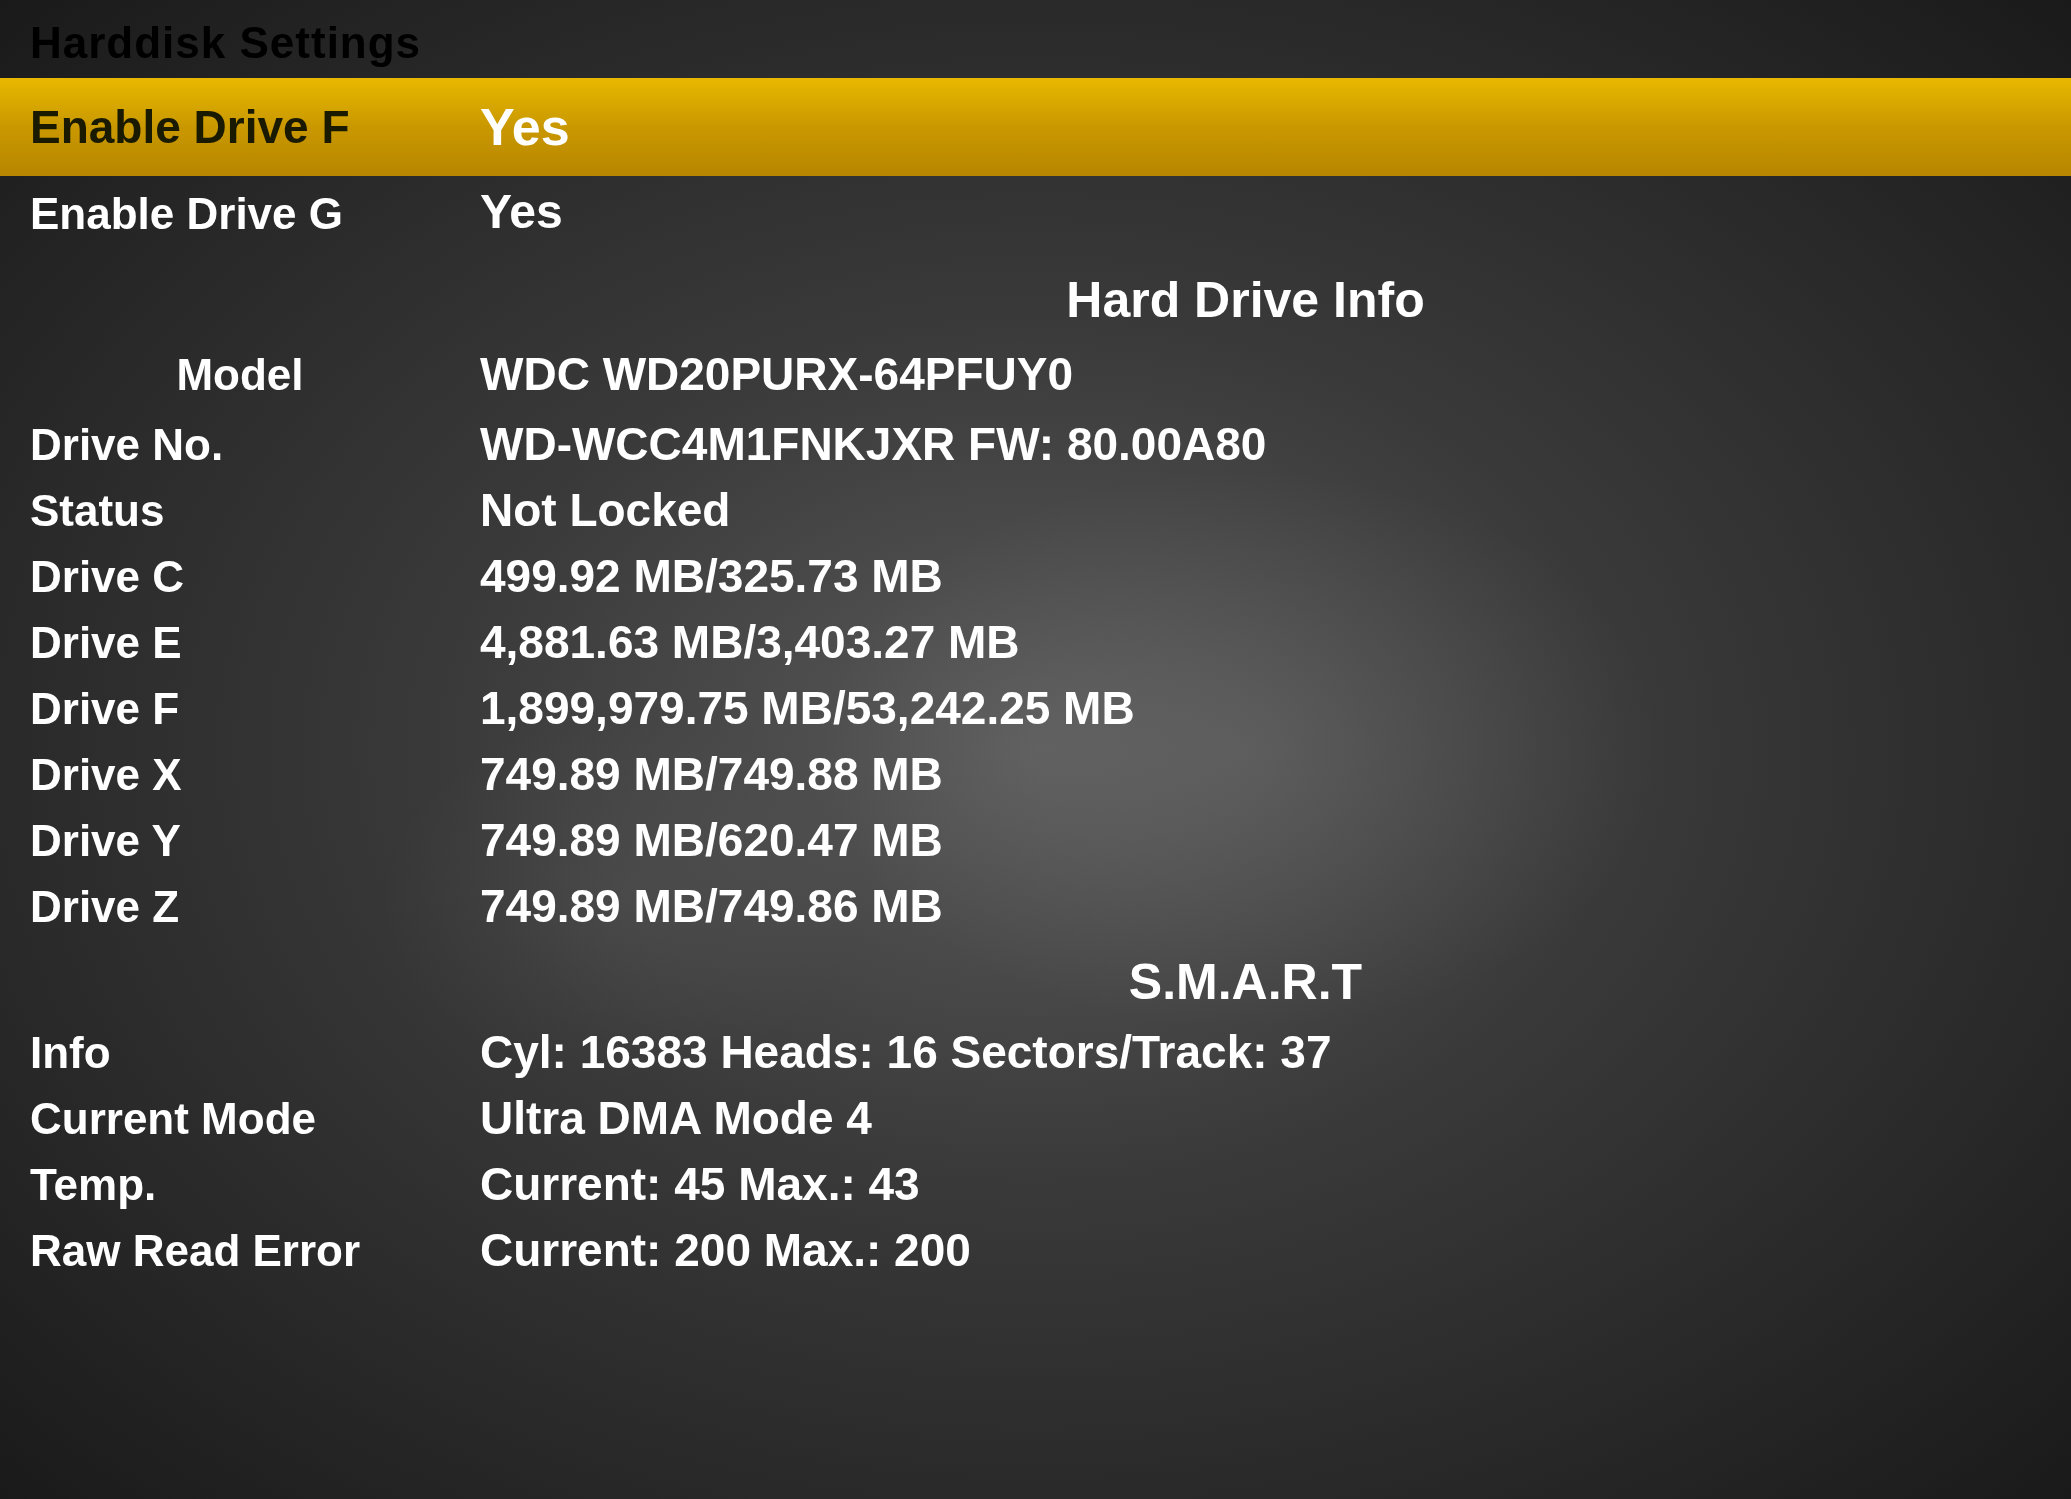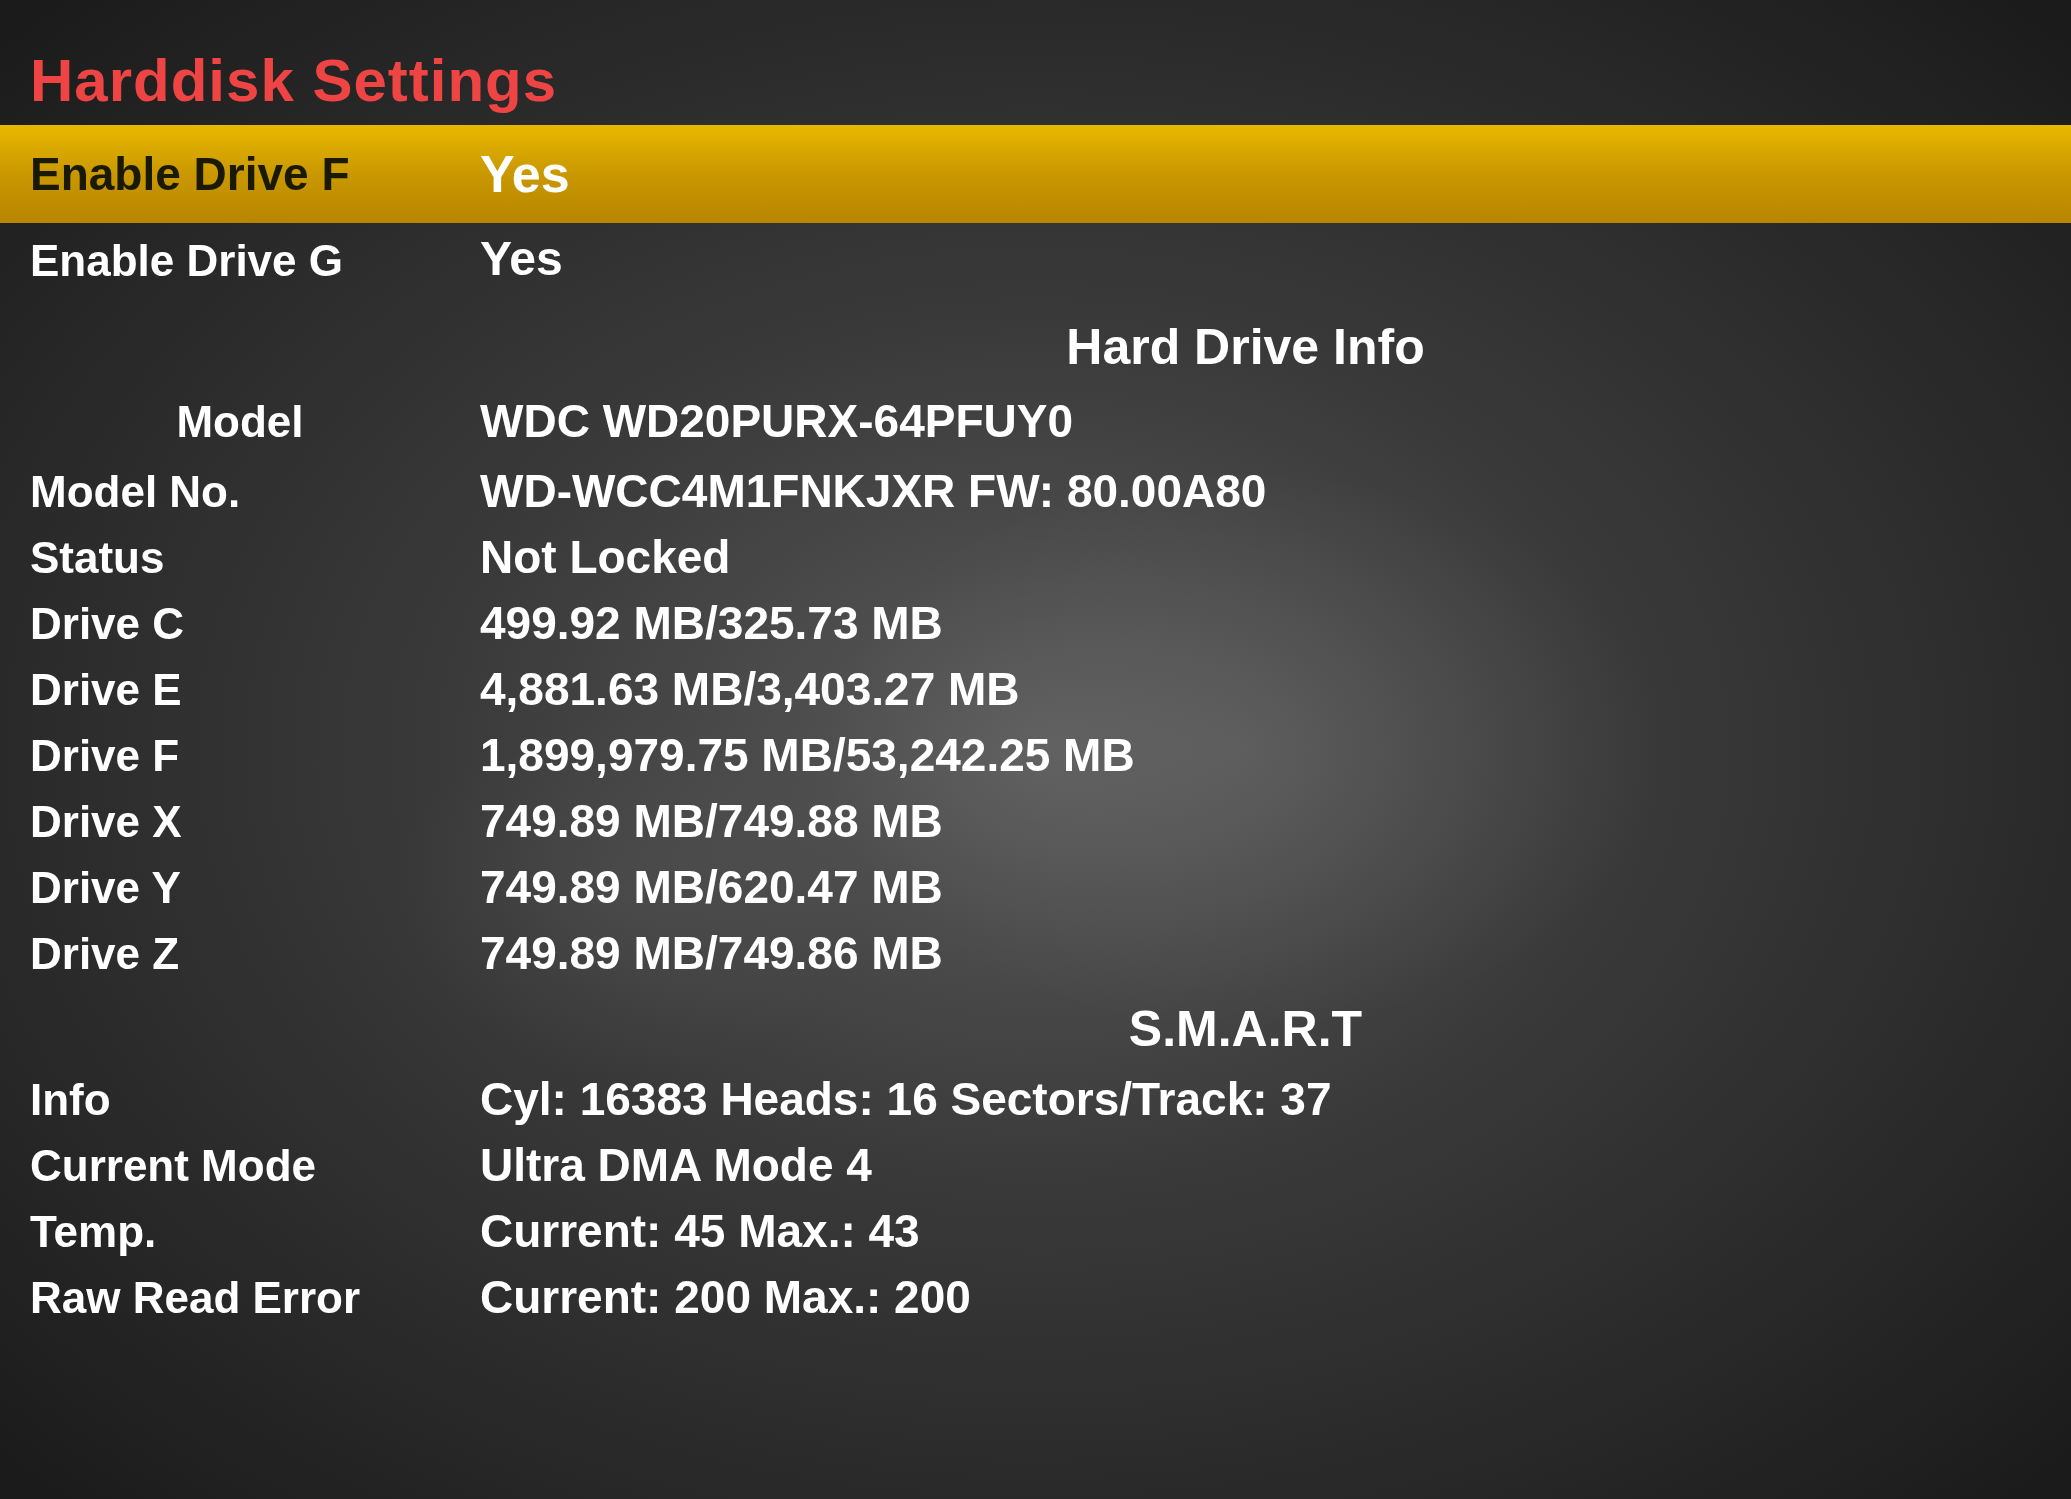--- a/index.html
+++ b/index.html
@@ -26,26 +26,25 @@
     }
 
     .screen {
       width: 100%;
       height: 100%;
       padding: 0;
       position: relative;
     }
 
     .page-title {
-      font-size: 60px;
-      font-weight: bold;
-      color: #ef4444;
+      font-size: 44px;
+      font-weight: bold;
+      color: #000000;
       padding: 18px 30px 10px 30px;
       letter-spacing: 1px;
-      margin-top: 28px;
     }
 
     
     .selected-row {
       background: linear-gradient(180deg, #e8b800 0%, #c99800 50%, #b88600 100%);
       display: flex;
       align-items: center;
       padding: 19px 30px;
       min-height: 72px;
     }
@@ -157,21 +156,21 @@
     <div class="section-header centered-block">Hard Drive Info</div>
 
     <div class="indent-value">
       <div class="row">
         <span class="label">Model</span>
         <span class="value">WDC WD20PURX-64PFUY0</span>
       </div>
     </div>
 
     <div class="row">
-      <span class="label">Model No.</span>
+      <span class="label">Drive No.</span>
       <span class="value">WD-WCC4M1FNKJXR  FW: 80.00A80</span>
     </div>
 
     <div class="row">
       <span class="label">Status</span>
       <span class="value">Not Locked</span>
     </div>
 
     <div class="row">
       <span class="label">Drive C</span>

